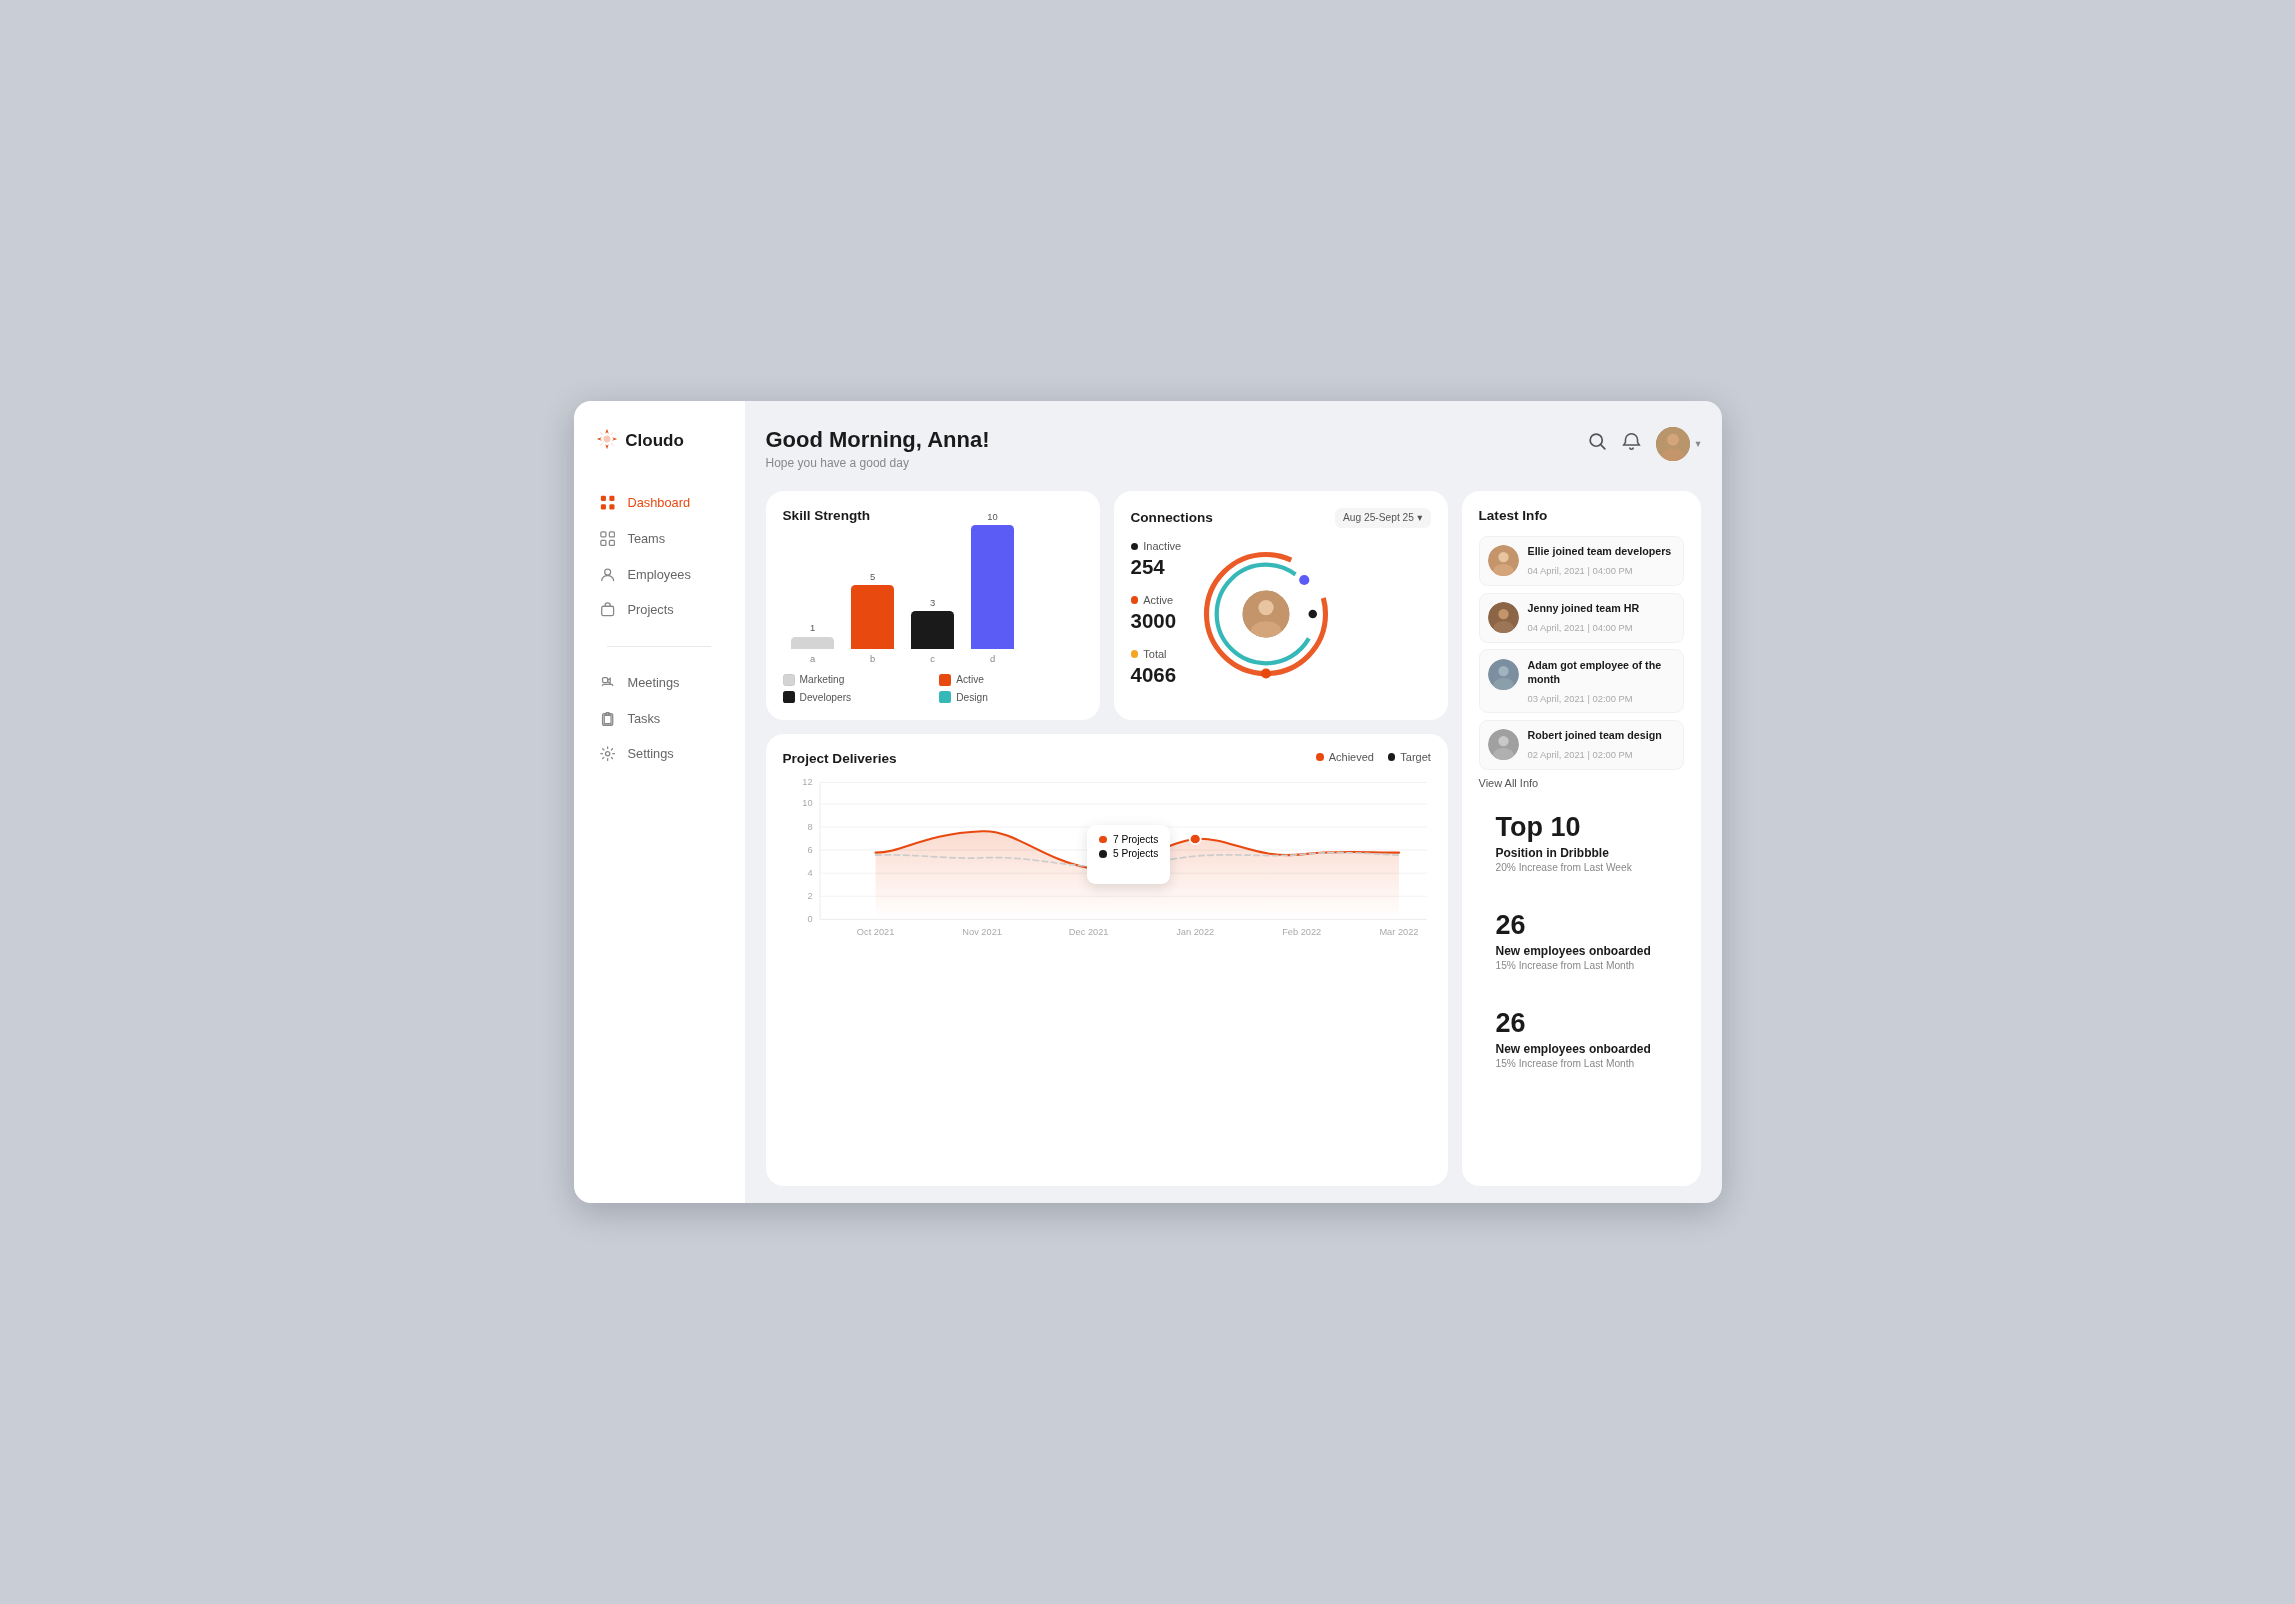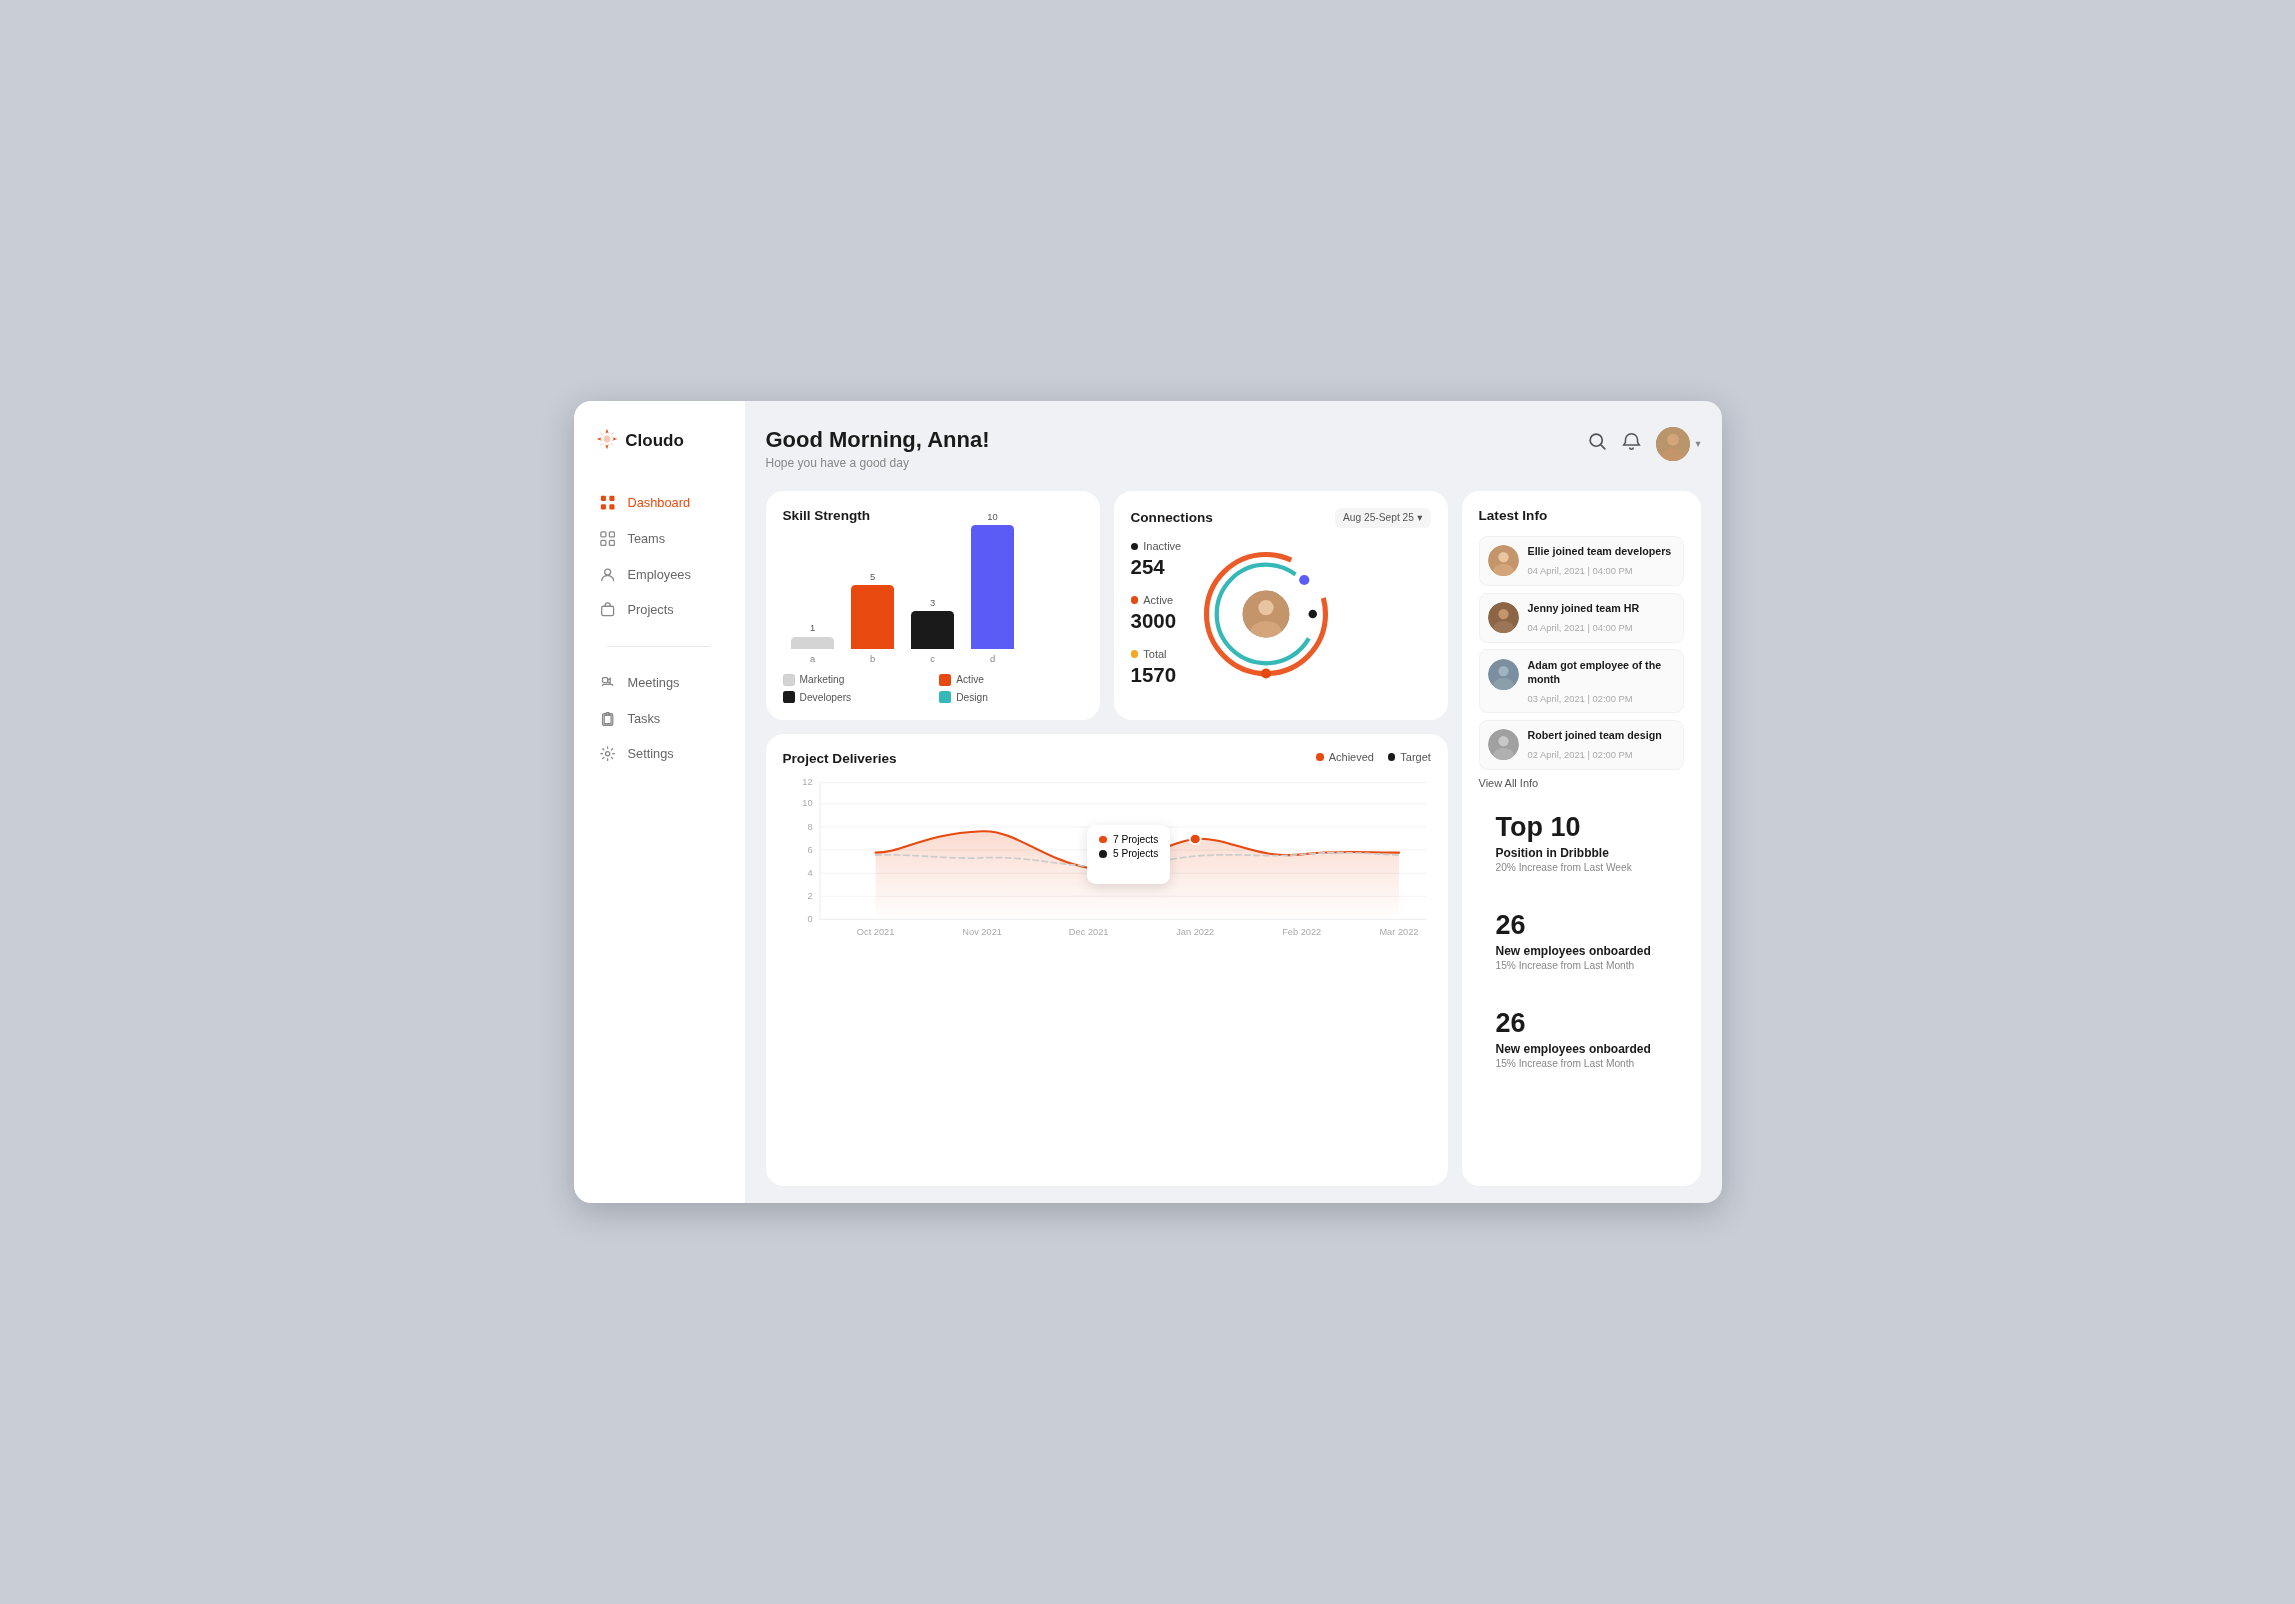--- a/index.html
+++ b/index.html
@@ -615,21 +615,21 @@
                 <div class="stat-dot" style="background:#E8490F;"></div>
                 <span>Active</span>
               </div>
               <div class="stat-value">3000</div>
             </div>
             <div class="stat-item">
               <div class="stat-label">
                 <div class="stat-dot" style="background:#F5A623;"></div>
                 <span>Total</span>
               </div>
-              <div class="stat-value">1570</div>
+              <div class="stat-value">4066</div>
             </div>
           </div>
 
           <div class="donut-chart">
             <svg viewBox="0 0 160 160">
 
               <circle cx="80" cy="80" r="70" fill="none" stroke="#E8490F" stroke-width="6" stroke-dasharray="380 60" stroke-dashoffset="20" opacity="0.9"></circle>
 
               <circle cx="80" cy="80" r="58" fill="none" stroke="#36B8B8" stroke-width="5" stroke-dasharray="280 84" stroke-dashoffset="-30"></circle>
 

